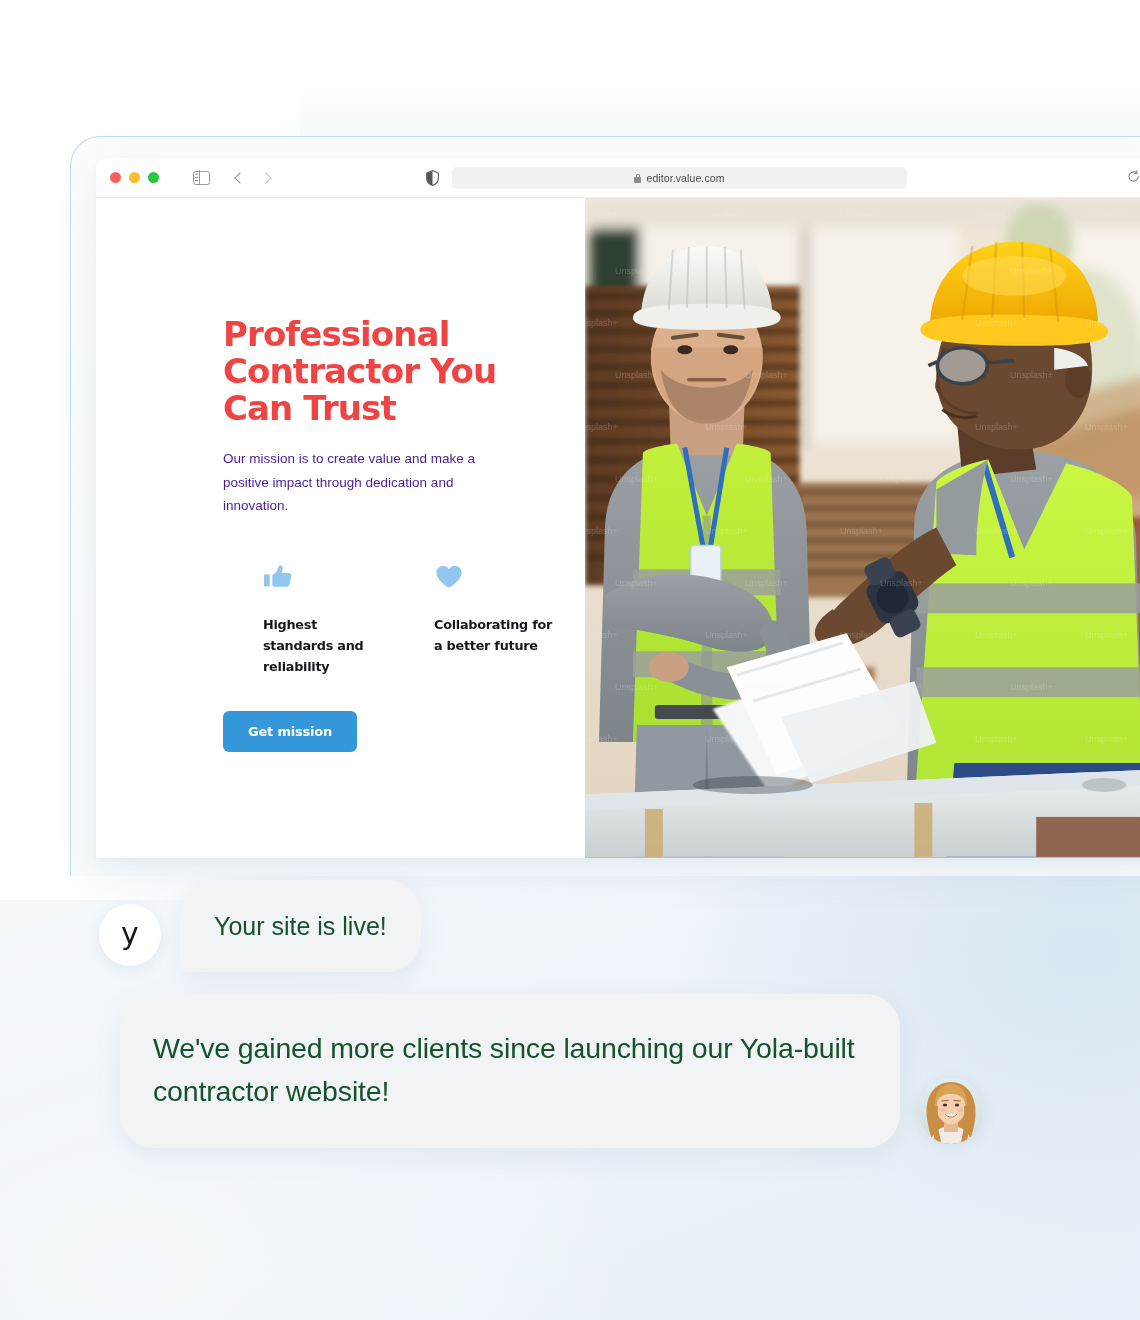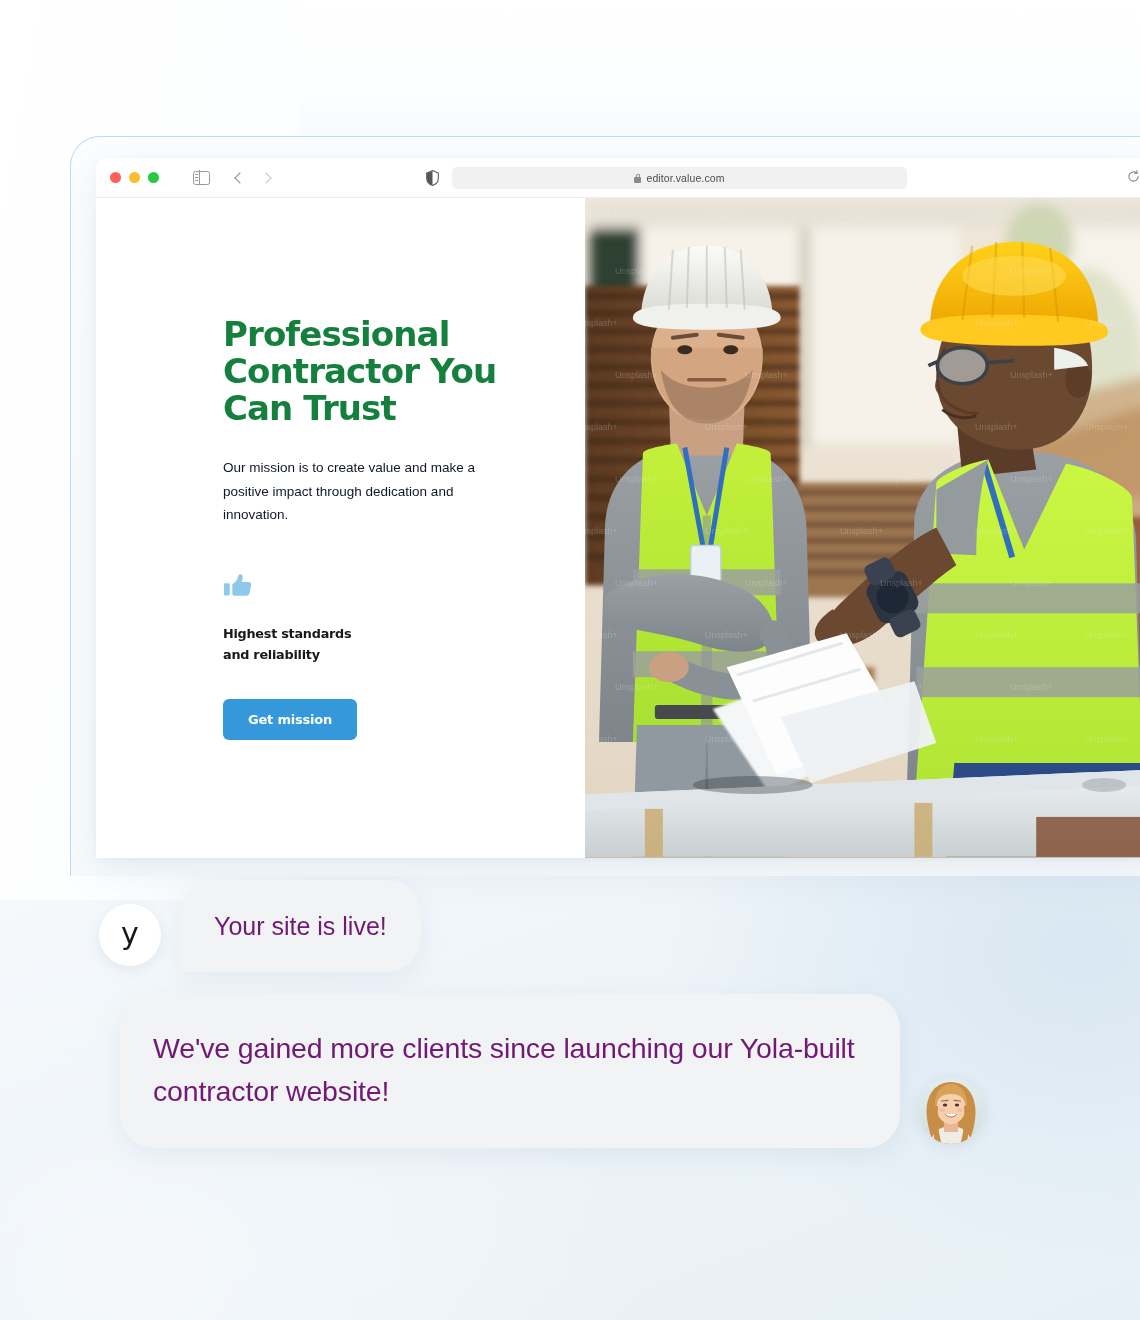--- a/index.html
+++ b/index.html
@@ -100,29 +100,29 @@
     position:absolute; right:16px; top:12px; width:13px; height:13px;
   }
 
   
   .site{ display:flex; height:660px; }
   .site-left{ width:489px; background:#fff; position:relative; }
   .hero-copy{ position:absolute; left:127px; top:118px; width:330px; }
   h1.hero-title{
     font-family:"DejaVu Sans", sans-serif;
     font-size:34px; line-height:37px; font-weight:700;
-    color:#15803d; letter-spacing:-.9px;
+    color:#ef4444; letter-spacing:-.9px;
     max-width:282px;
   }
   p.hero-sub{
-    margin-top:29px;
+    margin-top:20px;
     font-size:13.5px; line-height:23.5px;
-    color:#0f172a; max-width:280px;
-  }
-  .features{ display:flex; margin-top:44px; gap:52px; }
+    color:#4c1d95; max-width:280px;
+  }
+  .features{ display:flex; margin-top:44px; gap:52px;margin-left:40px; }
   .feature{ width:140px; }
   .feature .ficon{ height:30px; display:block; }
   .feature .flabel{
     margin-top:22px;
     font-family:"DejaVu Sans", sans-serif;
     font-size:12.8px; line-height:21px; font-weight:700;
     color:#16181c; letter-spacing:-.25px;
   }
   .cta{
     margin-top:34px;
@@ -158,21 +158,21 @@
   }
   .ylogo{
     font-family:"DejaVu Sans", sans-serif;
     font-size:30px; color:#16181c; font-weight:400; line-height:1;
     margin-top:-2px;
   }
   .bubble{
     background:#f1f3f5;
     border-radius:34px;
     box-shadow:0 8px 26px rgba(95,125,155,.10);
-    color:#701a75;
+    color:#14532d;
   }
   .bubble1{
     margin-left:19px;
     padding:31px 34px;
     font-size:25px; line-height:30px;
     border-radius:34px 34px 34px 8px;
   }
   .row2{ padding-left:120px; margin-top:22px; align-items:flex-end; }
   .bubble2{
     width:780px;
@@ -245,20 +245,26 @@
         <div class="features">
 
           <div class="feature">
             <svg class="ficon" width="30" height="30" viewBox="0 0 32 32">
               <rect x="1" y="13" width="6.2" height="13" rx="1.3" fill="#8fc8ec"></rect>
               <path d="M10 13.8 C12.6 12.6 15.4 9.6 16 6.3 C16.3 4.4 17.3 3.2 18.8 3.4 C20.4 3.6 21.2 5 21 7.2 C20.85 8.9 20.4 10.4 19.9 11.6 L27.4 11.6 C29.3 11.6 30.4 12.9 30.1 14.6 L28.3 23.6 C28 25.3 26.7 26.3 25 26.3 L12.2 26.3 C10.9 26.3 10 25.4 10 24.2 Z" fill="#8fc8ec"></path>
             </svg>
             <div class="flabel">Highest standards and reliability</div>
           </div>
 
+          <div class="feature">
+            <svg class="ficon" width="30" height="30" viewBox="0 0 32 32">
+              <path d="M16 27.5 C16 27.5 2.6 19.6 2.6 11.4 C2.6 7.1 5.8 4 9.7 4 C12.4 4 14.8 5.6 16 8 C17.2 5.6 19.6 4 22.3 4 C26.2 4 29.4 7.1 29.4 11.4 C29.4 19.6 16 27.5 16 27.5 Z" fill="#8fc8ec"></path>
+            </svg>
+            <div class="flabel">Collaborating for a better future</div>
+          </div>
 
         </div>
 
         <button class="cta">Get mission</button>
       </div>
     </div>
 
     <div class="site-right">
       <svg class="photo" viewBox="0 0 572 660" preserveAspectRatio="xMidYMid slice">
         <defs>

